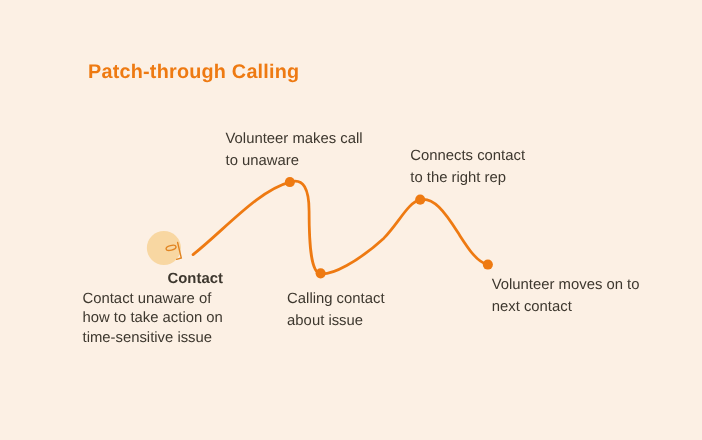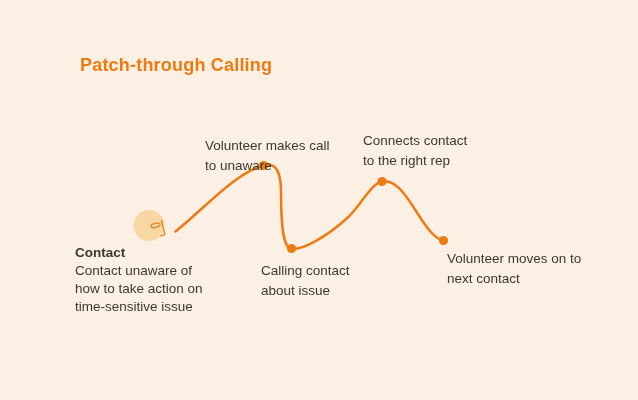--- a/index.html
+++ b/index.html
@@ -39,24 +39,24 @@
     height: 400px;
   }
   .step-label {
     position: absolute;
     font-size: 13.5px;
     line-height: 20px;
     color: var(--text);
   }
   .step-label .line { display: block; }
   .step-label.step-contact { line-height: 18px; left: 75px; top: 244px; }
-  .step-label .heading { display: block; font-weight: 700; }
-  .step-label.step-makes-call { left: 205px; top: 116px; margin-top: 20px; }
+  .step-label .heading { display: block; font-weight: 700; text-align: right; }
+  .step-label.step-makes-call { left: 205px; top: 116px; }
   .step-label.step-educates { left: 261px; top: 261px; }
-  .step-label.step-connects { left: 363px; top: 131px; }
+  .step-label.step-connects { left: 373px; top: 131px; }
   .step-label.step-moves-on { left: 447px; top: 249px; }
 </style>
 </head>
 <body>
 
 <div class="canvas">
 
   <div class="title">Patch-through Calling</div>
 
   <svg class="journey-svg" viewBox="0 0 638 400" aria-hidden="true">

